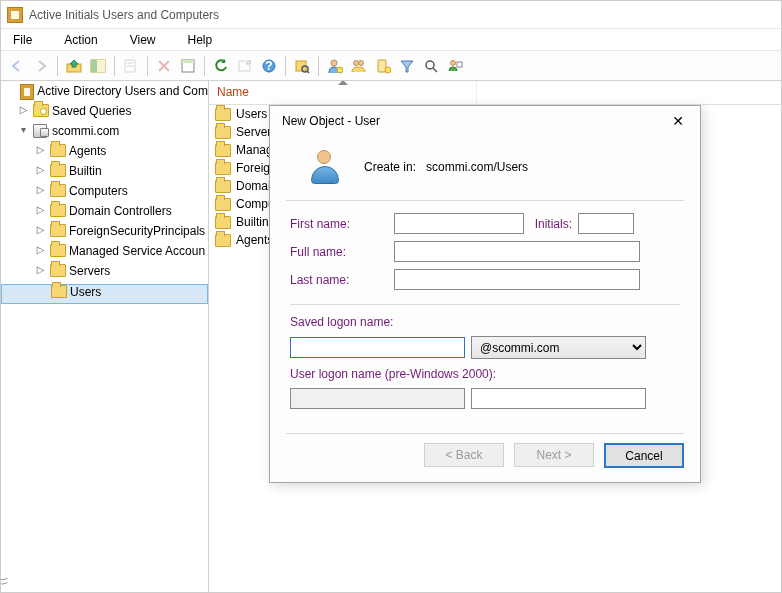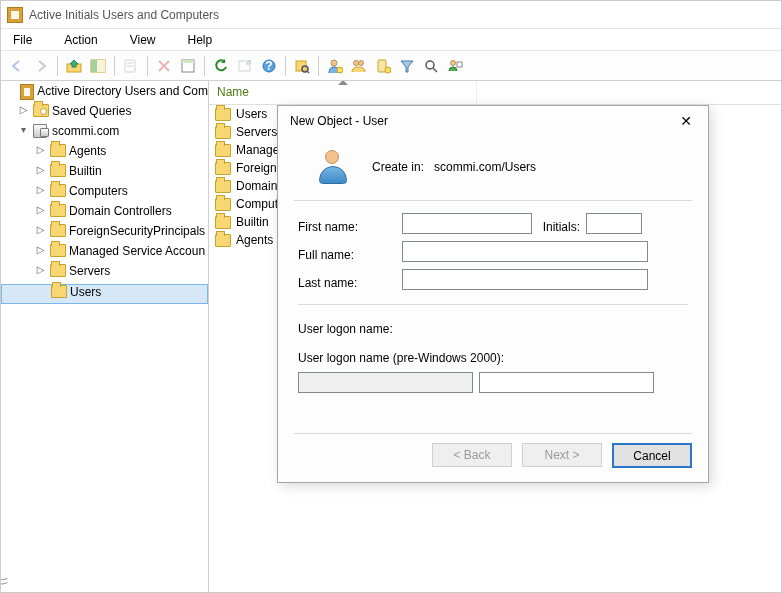--- a/index.html
+++ b/index.html
@@ -19,40 +19,40 @@
 .tree-row .expander { width:13px; text-align:center; color:#666; font-size: 10px; user-select:none; }
 .tree-row.selected { background:#d6e8f7; border:1px solid #7ab6e8; padding-left:3px; }
 .folder-icon { width:16px; height:13px; background:#f7d774; border:1px solid #c9a227; border-radius:1px; display:inline-block; position:relative; }
 .folder-icon::before { content:""; position:absolute; top:-4px; left:0; width:7px; height:4px; background:#f7d774; border:1px solid #c9a227; border-bottom:none; border-radius:1px 1px 0 0; }
 .folder-icon.q::after { content:""; position:absolute; right:1px; bottom:1px; width:5px; height:5px; background:#fff; border:1px solid #c9a227; border-radius:50%; }
 .domain-icon { width:16px; height:13px; display:inline-block; position:relative; }
 .domain-icon::before { content:""; position:absolute; left:0; top:0; width:12px; height:12px; border:1px solid #7a7a7a; background:linear-gradient(#fefefe,#c9c9c9); border-radius:1px; }
 .domain-icon::after { content:""; position:absolute; right:0; bottom:0; width:7px; height:7px; border:1px solid #7a7a7a; background:linear-gradient(#fefefe,#c9c9c9); border-radius:1px; }
 .list-pane { flex:1; position:relative; overflow:hidden; }
 .list-header { height:24px; display:flex; border-bottom:1px solid #e0e0e0; background:#fff; }
-.list-header div { border-right:1px solid #eee; padding:4px 8px; color:#4d7c0f; }
+.list-header div { border-right:1px solid #eee; padding:4px 8px; color:#c2410c; }
 .list-col-name { width:268px; position:relative; }
 .list-col-type { width:123px; }
 .list-col-desc { flex:1; }
 .sort-arrow { position:absolute; left:50%; top:-1px; transform:translateX(-50%); width:0;height:0;border-left:5px solid transparent;border-right:5px solid transparent;border-bottom:5px solid #8a8a8a; }
 .list-body-row { display:flex; align-items:center; height:18px; padding-left:6px; gap:6px; }
 .list-body-row .name-cell { width:262px; display:flex; align-items:center; gap:5px; }
 .list-body-row .desc-cell { flex:1; white-space:nowrap; overflow:hidden; }
 .resize-handle { position:absolute; bottom:6px; left:-4px; color:#777; font-size:11px; writing-mode:vertical-lr; cursor:col-resize; }
 
-.dialog { position:absolute; left:276px; top:104px; width:432px; height:378px; background:#fdfdfd; border:1px solid #a5a5a5; box-shadow: 3px 3px 12px rgba(0,0,0,.15); padding: 0; }
+.dialog { position:absolute; left:268px; top:104px; width:432px; height:378px; background:#fdfdfd; border:1px solid #a5a5a5; box-shadow: 3px 3px 12px rgba(0,0,0,.15); padding: 0; }
 .dlg-title { height:30px; display:flex; align-items:center; justify-content:space-between; padding:0 8px 0 12px; font-size:12px; }
 .close-x { font-family: Arial; font-size:14px; padding:4px 8px; }
 .dlg-top { display:flex; align-items:center; padding: 14px 20px 16px 22px; gap:22px; border-bottom:1px solid #d9d9d9; margin: 0 16px; }
 .user-icon { width:34px; height:34px; position:relative; }
 .user-head { position:absolute; top:0; left:9px; width:14px; height:14px; border-radius:50%; background:#f3c38b; border:1px solid #b8915f; }
 .user-body { position:absolute; bottom:0; left:3px; width:28px; height:18px; border-radius:16px 16px 4px 4px; background:linear-gradient(#76b6e6,#3d8ac6); border:1px solid #2d6fa3; }
 .dlg-form { padding: 12px 20px 0 20px; }
 .form-row { display:flex; align-items:center; margin-bottom: 7px; }
-.form-row label { color:#000000;margin-top:7px; }
+.form-row label { color:#701a75; }
 .form-row input[type=text] { height:21px; border:1px solid #828790; background:#fff; padding: 0 4px; }
 .form-row select { height:23px; border:1px solid #828790; background: linear-gradient(#f3f3f3,#e6e6e6); padding: 0 4px; }
 .hr { border:none; border-top:1px solid #d9d9d9; margin:14px 0 10px 0; }
 .dlg-buttons { position:absolute; right:16px; bottom:14px; display:flex; gap:10px; }
 .btn { width:80px; height:24px; border:1px solid #adadad; background:#e1e1e1; color:#000; }
 .btn.disabled { color:#9b9b9b; background:#efefef; border-color:#d0d0d0; }
 .btn.primary { border:2px solid #2a77c9; background:#e1e1e1; height:25px; }
 .dlg-hr-bottom { position:absolute; left:16px; right:16px; bottom:48px; border-top:1px solid #d9d9d9; }
 </style>
 </head>
@@ -341,21 +341,26 @@
     <div class="form-row">
       <label style="width:104px">Full name:</label>
       <input type="text" style="width: 246px;" value="">
     </div>
     <div class="form-row">
       <label style="width:104px">Last name:</label>
       <input type="text" style="width: 246px;" value="">
     </div>
     <hr class="hr">
     <div class="form-row">
-      <label>User logon name:</label>
+      <label>Saved logon name:</label>
+    </div>
+    <div class="form-row">
+      <input type="text" style="width: 175px; border-color: rgb(42, 119, 201);" value="">
+      <div style="width:6px"></div>
+      <select style="width:175px"><option>@scommi.com</option></select>
     </div>
     <div class="form-row" style="margin-top:8px">
       <label>User logon name (pre-Windows 2000):</label>
     </div>
     <div class="form-row">
       <input type="text" style="width: 175px; background: rgb(240, 240, 240);" readonly="" value="">
       <div style="width:6px"></div>
       <input type="text" style="width: 175px;" value="">
     </div>
   </div>

